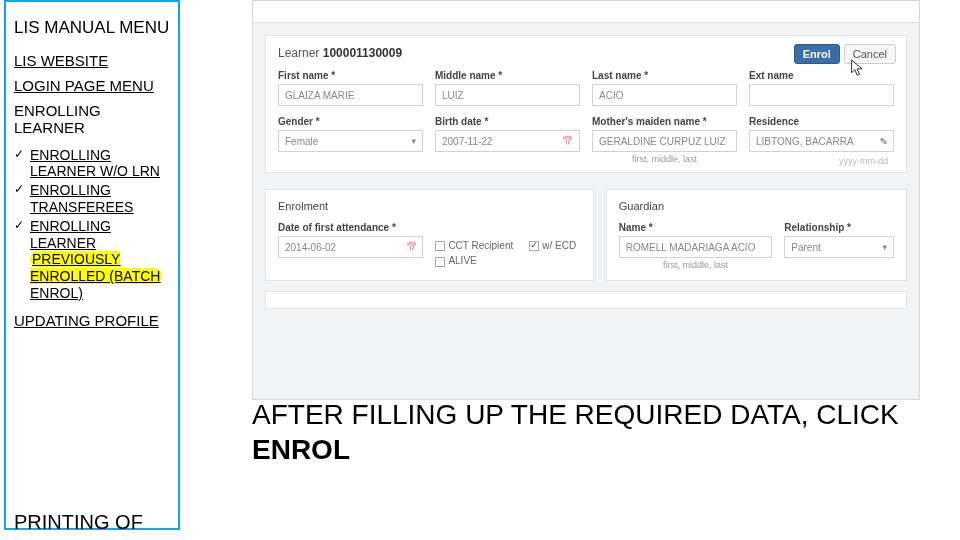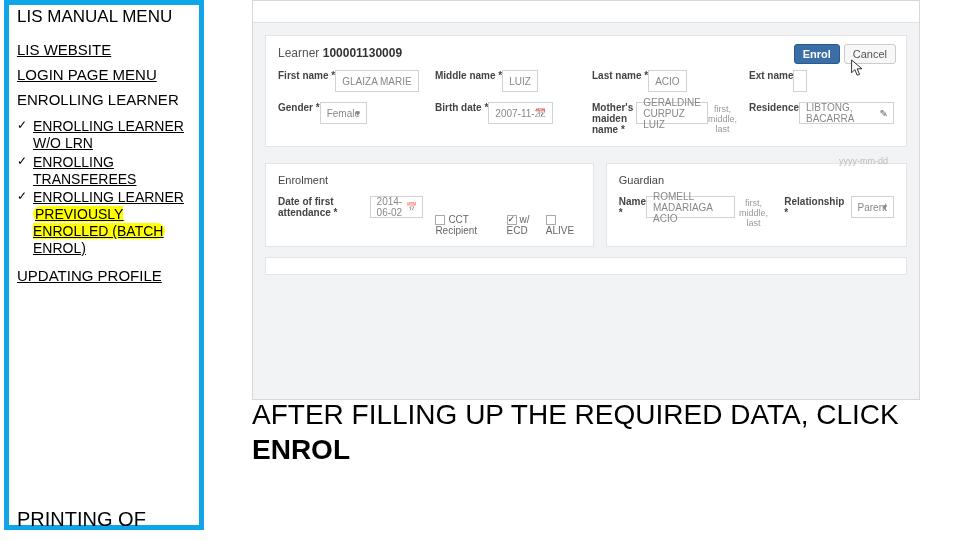--- a/index.html
+++ b/index.html
@@ -1,48 +1,48 @@
 <!DOCTYPE html>
 <html><head>
 <meta charset="utf-8">
 <style>
   *{box-sizing:border-box;margin:0;padding:0;font-family:Arial,Helvetica,sans-serif}
   body{width:960px;height:540px;background:#fff;position:relative;overflow:hidden}
-  .sidebar{position:absolute;left:4px;top:0;width:200px;height:530px;border:5px solid #0ea5e9;padding:2px 8px 0 8px}
+  .sidebar{position:absolute;left:4px;top:0;width:176px;height:530px;border:2px solid #0ea5e9;padding:16px 8px 0 8px}
   .sb-title{font-size:17px;font-weight:400;margin-bottom:14px;line-height:1.15}
   .sb-link{font-size:15px;text-decoration:underline;color:#000;display:block;margin-bottom:8px;line-height:1.15}
   .highlighted{font-size:15px;color:#000;display:block;margin-bottom:10px;line-height:1.15}
   ul.chk{list-style:none;margin:6px 0 10px 0}
   ul.chk li{position:relative;padding-left:16px;font-size:14px;line-height:1.2;margin-bottom:2px}
   ul.chk li::before{content:"✓";position:absolute;left:0;top:0;font-size:12px}
   ul.chk li span{text-decoration:underline}
   .hl{background:#ffff00;border-radius:12px;padding:0 2px}
   .cutoff{position:absolute;bottom:-6px;left:8px;font-size:20px;color:#000}
   .shot{position:absolute;left:252px;top:0;width:668px;height:400px;background:#f2f3f5;border:1px solid #d5d7da;font-size:11px;color:#666}
   .shot .top{height:22px;background:#fff;border-bottom:1px solid #e0e2e5}
   .panel{background:#fff;margin:12px 12px 16px 12px;border:1px solid #e3e5e8;padding:10px 12px 8px 12px;position:relative}
   .learner{font-size:12px;color:#555}
   .learner b{color:#333}
   .btns{position:absolute;right:10px;top:8px;display:flex;gap:4px;align-items:flex-start}
   .btn{font-size:11px;padding:3px 8px 3px 8px;border-radius:3px;border:1px solid #ccc;background:#f7f7f7;color:#555;cursor:pointer}
   .btn.primary{background:#3a6ea8;border-color:#2d5a8c;color:#fff;font-weight:bold}
   .cursor{position:absolute;right:40px;top:22px;width:16px;height:20px}
   .row{display:flex;gap:12px;margin-top:10px}
-  .fld{flex:1;display:flex;flex-direction:row}
+  .fld{flex:1;display:flex;flex-direction:column}
   .lbl{font-size:10px;color:#444;margin-bottom:3px;font-weight:bold}
   .inp{height:22px;border:1px solid #d0d2d6;background:#fff;font-size:10px;color:#888;padding:0 6px;display:flex;align-items:center;position:relative}
   .inp.select::after{content:"▾";position:absolute;right:6px;color:#888;font-size:9px}
   .inp.date::after{content:"📅";position:absolute;right:5px;font-size:9px;opacity:.5}
   .inp.edit::after{content:"✎";position:absolute;right:5px;font-size:10px;color:#666}
   .hint{font-size:9px;color:#999;text-align:center;margin-top:2px}
   .placeholder{position:absolute;right:18px;top:120px;font-size:9px;color:#bbb}
   .dual{display:flex;gap:12px;margin:10px 12px 0 12px}
   .subpanel{background:#fff;border:1px solid #e3e5e8;padding:10px 12px;flex:1}
   .subpanel h4{font-size:11px;color:#444;margin-bottom:10px;font-weight:normal}
-  .chkline{display:flex;gap:6px;font-size:10px;color:#666;margin-top:4px}
+  .chkline{display:flex;gap:16px;font-size:10px;color:#666;margin-top:4px}
   .chkbox{width:10px;height:10px;border:1px solid #aaa;display:inline-block;margin-right:3px;vertical-align:middle;position:relative}
   .chkbox.checked::after{content:"✓";position:absolute;left:0;top:-2px;font-size:9px;color:#333}
   .instruction{position:absolute;left:252px;top:397px;width:700px;font-size:28px;color:#000;line-height:1.25}
   .instruction b{font-weight:bold}
 </style>
 </head>
 <body>
 
 <div class="sidebar">
   <div class="sb-title">LIS MANUAL MENU</div>

